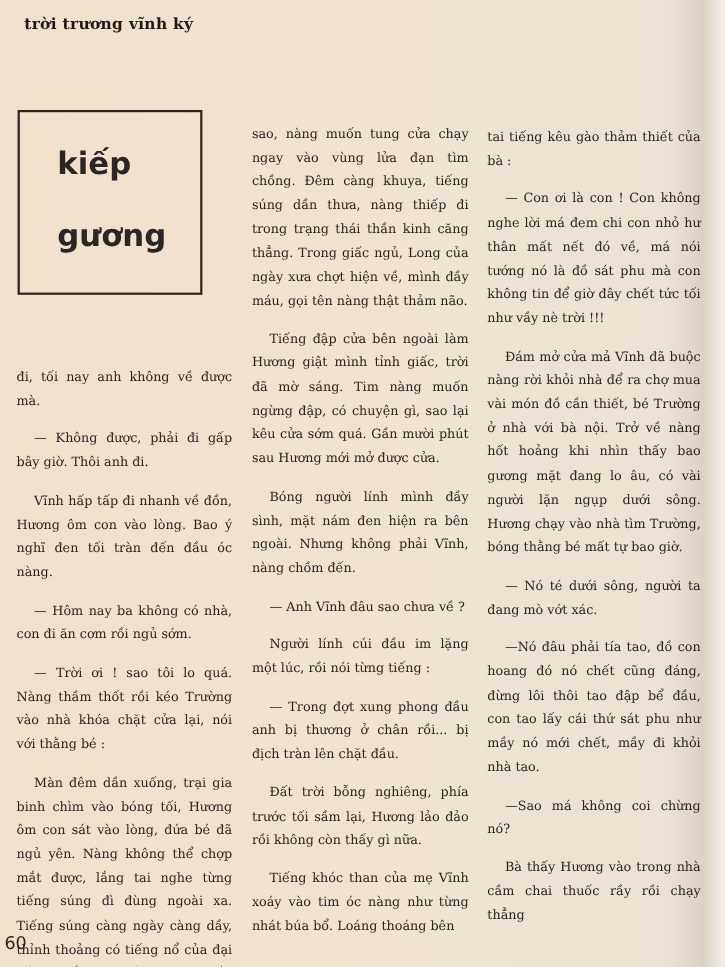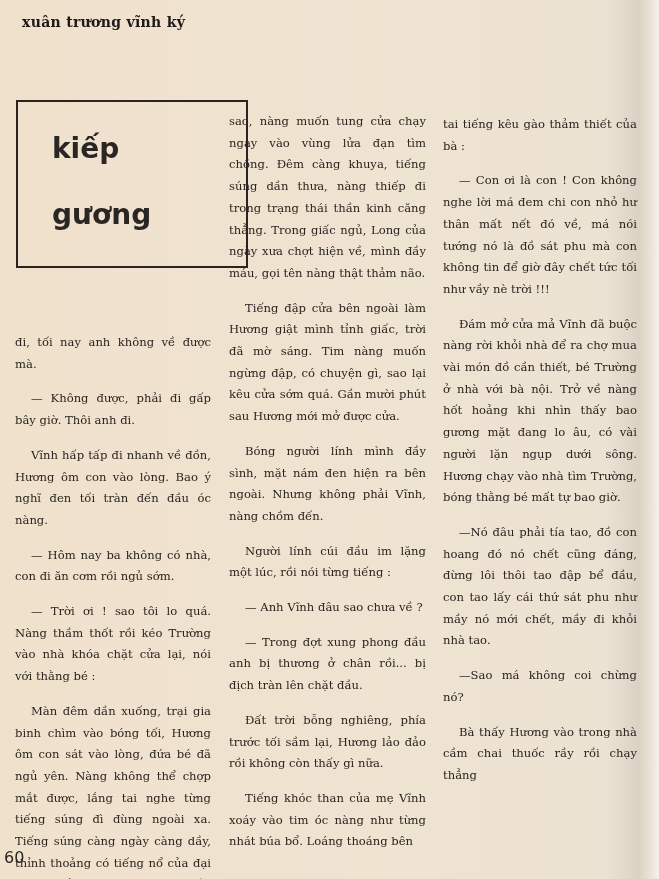--- a/index.html
+++ b/index.html
@@ -13,21 +13,21 @@
   .page {
     position: absolute; left: 0; top: 0; width: 659px; height: 879px;
     background: linear-gradient(90deg, #f0e1cc 0%, #efe3d1 60%, #ece2d3 92%, #dcd2c4 97%, #f5f0ea 100%);
   }
   .author {
     position: absolute; left: 22px; top: 14px;
     font-family: "DejaVu Serif", serif; font-weight: bold; font-size: 14px;
     color: #1e1a18; letter-spacing: 0.3px;
   }
   .title-box {
-    position: absolute; left: 16px; top: 100px; width: 232px; height: 168px;
+    position: absolute; left: 16px; top: 100px; width: 168px; height: 168px;
     border: 2px solid #2a2420; box-sizing: border-box;
   }
   .title-line {
     position: absolute; left: 34px;
     font-family: "DejaVu Sans", sans-serif; font-weight: bold; font-size: 28px;
     color: #2a2624;
   }
   .t1 { top: 30px; }
   .t2 { top: 96px; }
   .col {
@@ -41,50 +41,51 @@
   .col3 { left: 443px; top: 100px; width: 194px; }
   .pagenum {
     position: absolute; left: 4px; top: 848px;
     font-family: "DejaVu Sans", sans-serif; font-size: 16px; color: #2a2420;
   }
 </style>
 </head>
 <body>
 
 <div class="page">
-  <div class="author">xuân trương vĩnh ký</div>
+  <div class="author">trời trương vĩnh ký</div>
 
   <div class="title-box">
     <div class="title-line t1">kiếp</div>
     <div class="title-line t2">gương</div>
   </div>
 
   <div class="col col1">
     <p class="noindent">đi, tối nay anh không về được mà.</p>
     <p>— Không được, phải đi gấp bây giờ. Thôi anh đi.</p>
     <p>Vĩnh hấp tấp đi nhanh về đồn, Hương ôm con vào lòng. Bao ý nghĩ đen tối tràn đến đầu óc nàng.</p>
     <p>— Hôm nay ba không có nhà, con đi ăn cơm rồi ngủ sớm.</p>
     <p>— Trời ơi ! sao tôi lo quá. Nàng thầm thốt rồi kéo Trường vào nhà khóa chặt cửa lại, nói với thằng bé :</p>
     <p>Màn đêm dần xuống, trại gia binh chìm vào bóng tối, Hương ôm con sát vào lòng, đứa bé đã ngủ yên. Nàng không thể chợp mắt được, lắng tai nghe từng tiếng súng đì đùng ngoài xa. Tiếng súng càng ngày càng dầy, thỉnh thoảng có tiếng nổ của đại bác. Chắc đã đánh nhau rồi, không biết Vĩnh ra</p>
   </div>
 
   <div class="col col2">
     <p class="noindent">sao, nàng muốn tung cửa chạy ngay vào vùng lửa đạn tìm chồng. Đêm càng khuya, tiếng súng dần thưa, nàng thiếp đi trong trạng thái thần kinh căng thẳng. Trong giấc ngủ, Long của ngày xưa chợt hiện về, mình đầy máu, gọi tên nàng thật thảm não.</p>
     <p>Tiếng đập cửa bên ngoài làm Hương giật mình tỉnh giấc, trời đã mờ sáng. Tim nàng muốn ngừng đập, có chuyện gì, sao lại kêu cửa sớm quá. Gần mười phút sau Hương mới mở được cửa.</p>
     <p>Bóng người lính mình đầy sình, mặt nám đen hiện ra bên ngoài. Nhưng không phải Vĩnh, nàng chồm đến.</p>
+    <p>— Anh Vĩnh đâu sao chưa về ?</p>
     <p>Người lính cúi đầu im lặng một lúc, rồi nói từng tiếng :</p>
-    <p>— Anh Vĩnh đâu sao chưa về ?</p>
     <p>— Trong đợt xung phong đầu anh bị thương ở chân rồi... bị địch tràn lên chặt đầu.</p>
     <p>Đất trời bỗng nghiêng, phía trước tối sầm lại, Hương lảo đảo rồi không còn thấy gì nữa.</p>
     <p>Tiếng khóc than của mẹ Vĩnh xoáy vào tim óc nàng như từng nhát búa bổ. Loáng thoáng bên</p>
   </div>
 
   <div class="col col3">
     <p class="noindent">tai tiếng kêu gào thảm thiết của bà :</p>
     <p>— Con ơi là con ! Con không nghe lời má đem chi con nhỏ hư thân mất nết đó về, má nói tướng nó là đồ sát phu mà con không tin để giờ đây chết tức tối như vầy nè trời !!!</p>
     <p>Đám mở cửa mả Vĩnh đã buộc nàng rời khỏi nhà để ra chợ mua vài món đồ cần thiết, bé Trường ở nhà với bà nội. Trở về nàng hốt hoảng khi nhìn thấy bao gương mặt đang lo âu, có vài người lặn ngụp dưới sông. Hương chạy vào nhà tìm Trường, bóng thằng bé mất tự bao giờ.</p>
+    <p>— Nó té dưới sông, người ta đang mò vớt xác.</p>
     <p>—Nó đâu phải tía tao, đồ con hoang đó nó chết cũng đáng, đừng lôi thôi tao đập bể đầu, con tao lấy cái thứ sát phu như mầy nó mới chết, mầy đi khỏi nhà tao.</p>
     <p>—Sao má không coi chừng nó?</p>
     <p>Bà thấy Hương vào trong nhà cầm chai thuốc rầy rồi chạy thẳng</p>
   </div>
 
   <div class="pagenum">60</div>
 </div>
 
 </body></html>

